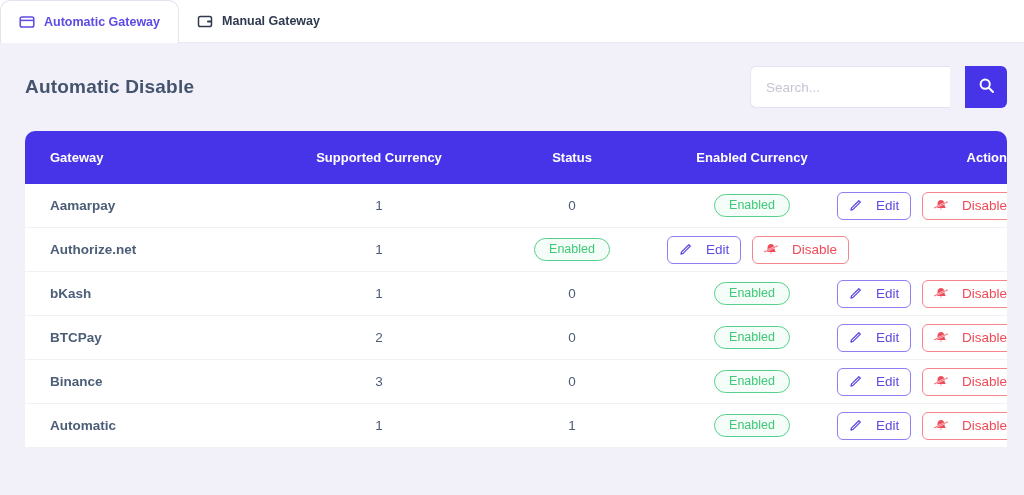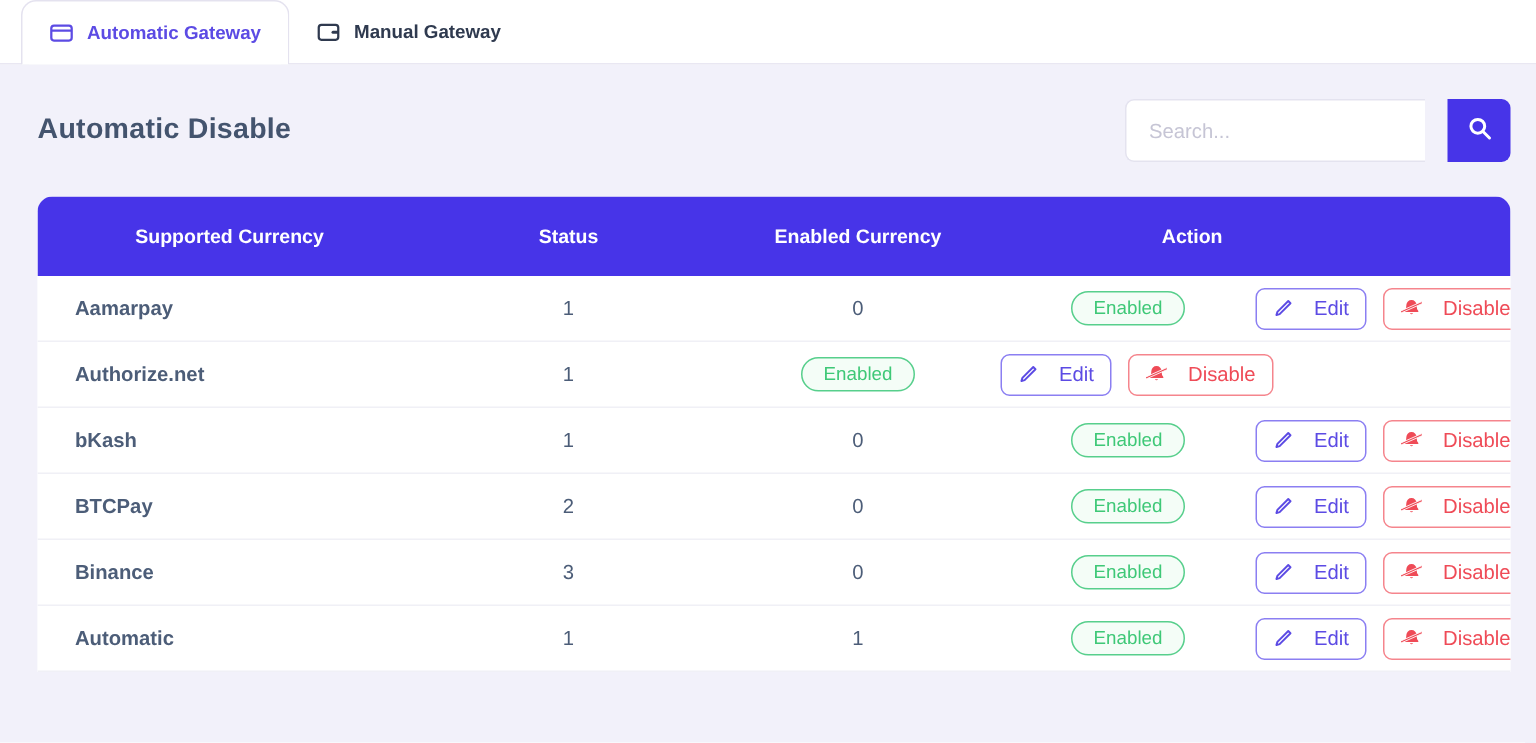--- a/index.html
+++ b/index.html
@@ -5,21 +5,21 @@
   * { margin:0; padding:0; box-sizing:border-box; }
   html,body { width:1024px; height:495px; overflow:hidden; }
   body {
     font-family:"Liberation Sans", sans-serif;
     background: var(--page-background, #f2f1fa);
     color:#44546e;
   }
   
   .tabbar {
     height:43px; background:#ffffff; border-bottom:1px solid #e9e7f2;
-    display:flex; align-items:stretch; padding-left:14px;
+    display:flex; align-items:stretch; padding-left:0;
   }
   .tab {
     display:flex; align-items:center; gap:9px;
     padding:0 18px; font-size:12.5px; font-weight:bold;
     color:#2f3a4f; cursor:pointer; white-space:nowrap;
   }
   .tab.active {
     color: var(--accent-purple, #5c4be4);
     background:#ffffff;
     border:1px solid #e4e2ef; border-bottom:none;
@@ -54,21 +54,21 @@
     height:53px; align-items:center; font-size:13px; font-weight:bold;
   }
   .trow {
     display:grid; grid-template-columns:256px 196px 190px 170px auto;
     height:44px; align-items:center; font-size:13.5px;
     border-bottom:1px solid #f0f0f6; color:#4c5d78; background:#ffffff;
   }
   .cell-gateway { padding-left:25px; font-weight:bold; }
   .thead .cell-gateway { font-weight:bold; }
   .cell-center { text-align:center; }
-  .cell-action { text-align:right; padding-right:22px; white-space:nowrap; }
+  .cell-action { text-align:right; white-space:nowrap; }
   .badge {
     display:inline-block; padding:3px 14px 4px;
     border:1px solid #57cf8c; color: var(--success-green, #3ec877);
     background:#f4fdf7; border-radius:20px; font-size:12.5px;
   }
   .btn {
     display:inline-flex; align-items:center; gap:14px;
     border-radius:6px; background:#ffffff; padding:5px 11px 6px;
     font-size:13.5px; cursor:pointer; vertical-align:middle;
     font-family:"Liberation Sans", sans-serif;
@@ -115,20 +115,21 @@
               <circle cx="7.2" cy="7.2" r="4.6"></circle>
               <line x1="11" y1="11" x2="15" y2="15"></line>
             </svg>
           </span>
         </button>
       </div>
     </div>
 
     <div class="table">
       <div class="thead">
+        <div class="cell-gateway">Gateway</div>
         <div class="cell-center">Supported Currency</div>
         <div class="cell-center">Status</div>
         <div class="cell-center">Enabled Currency</div>
         <div class="cell-action">Action</div>
       </div>
       <div class="tbody">
   <div class="trow">
     <div class="cell-gateway">Aamarpay</div>
     <div class="cell-center">1</div>
     <div class="cell-center">0</div>

